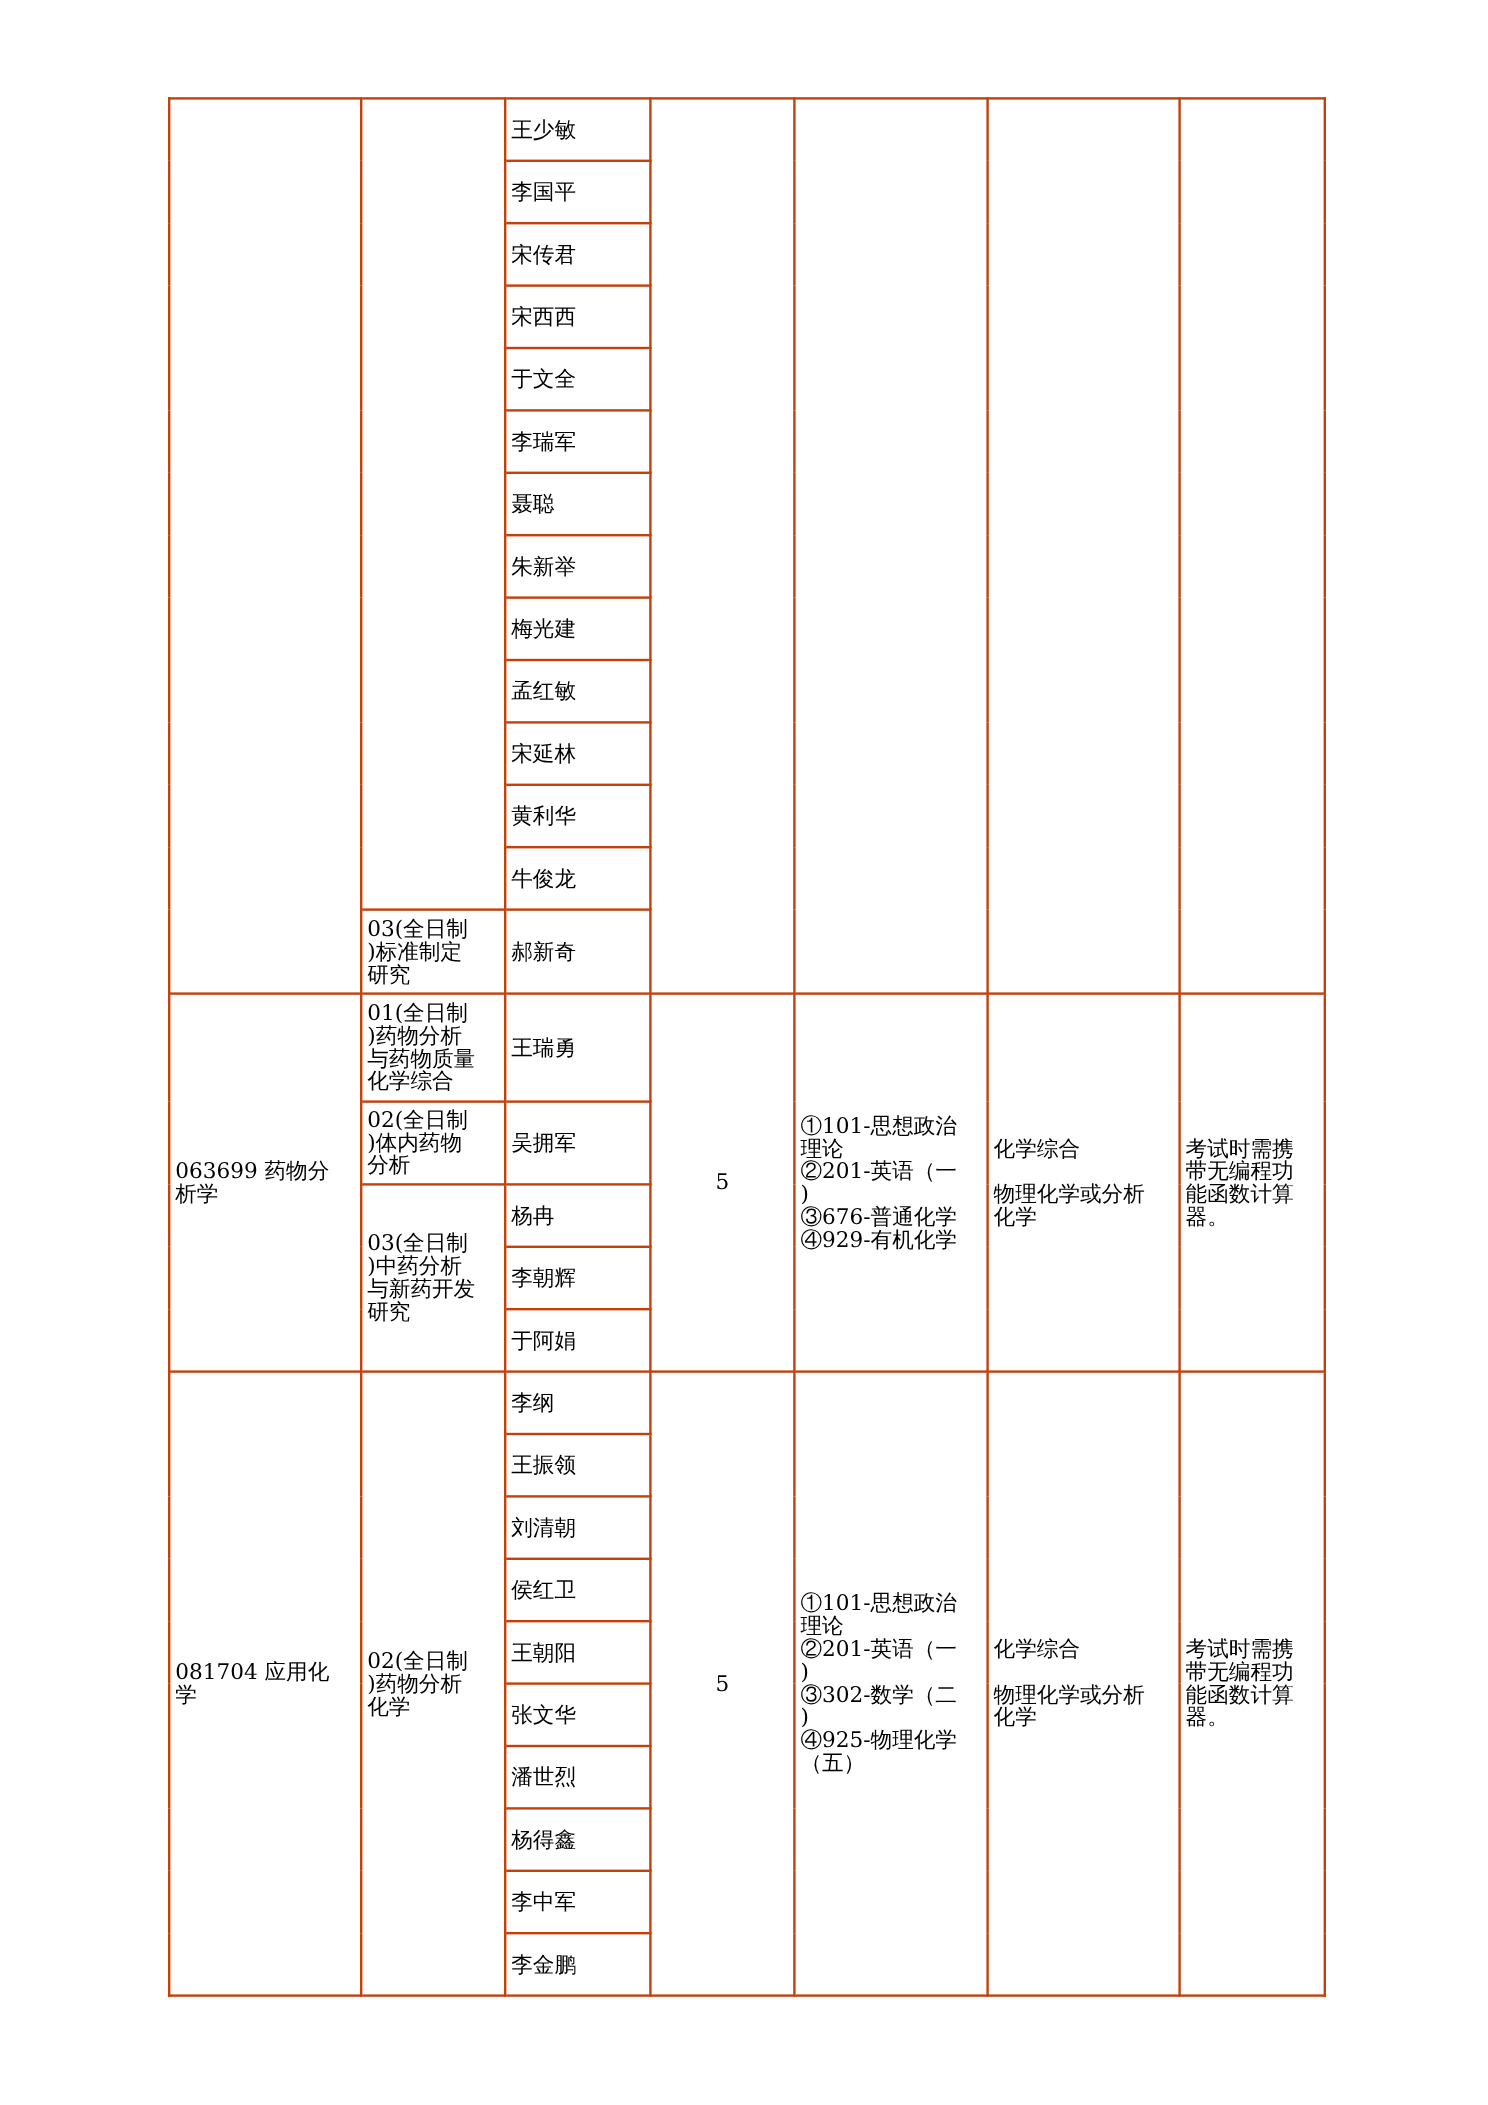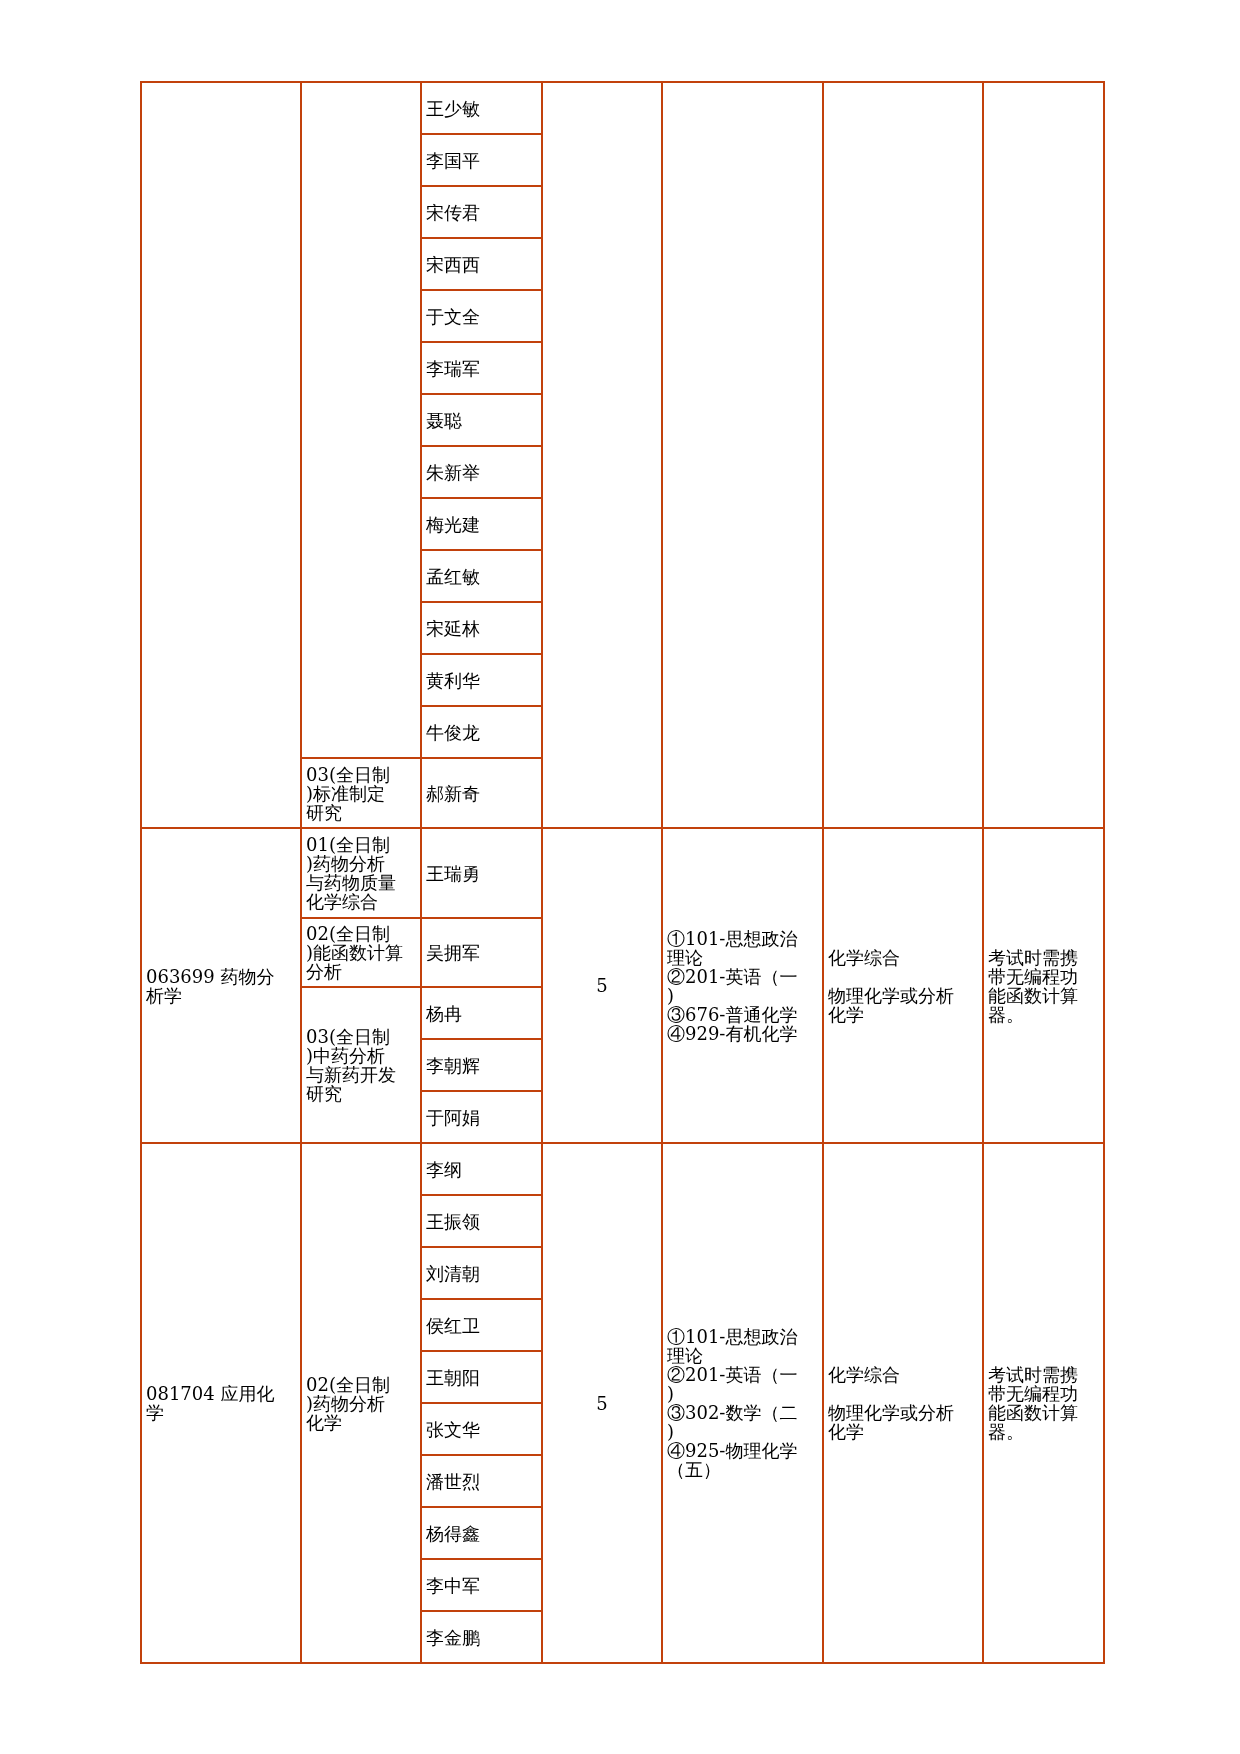--- a/index.html
+++ b/index.html
@@ -118,21 +118,21 @@
       <td class="c-note stack" rowspan="5">
         <div>考试时需携</div>
         <div>带无编程功</div>
         <div>能函数计算</div>
         <div>器。</div>
       </td>
     </tr>
     <tr>
       <td class="c-dir stack" style="height:67px">
         <div>02(全日制</div>
-        <div>)能函数计算</div>
+        <div>)体内药物</div>
         <div>分析</div>
       </td>
       <td class="c-name">吴拥军</td>
     </tr>
     <tr>
       <td class="c-dir stack" rowspan="3">
         <div>03(全日制</div>
         <div>)中药分析</div>
         <div>与新药开发</div>
         <div>研究</div>

